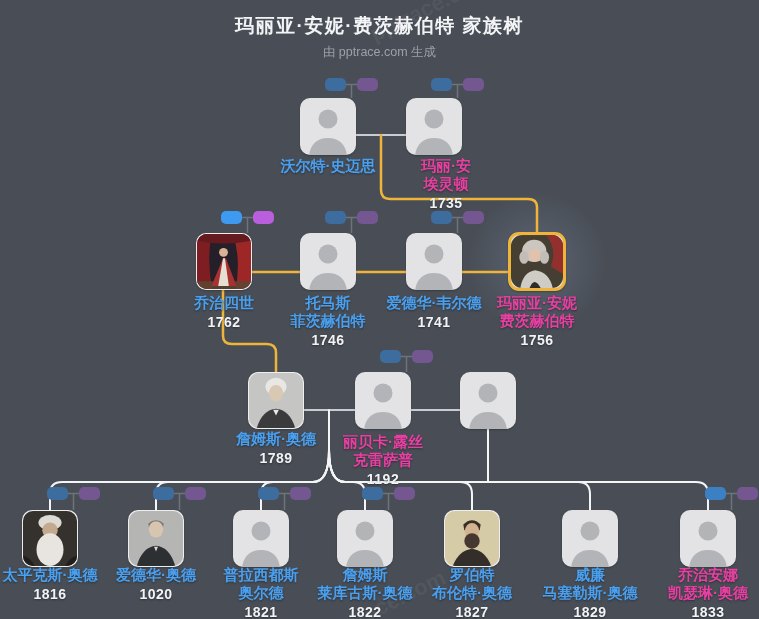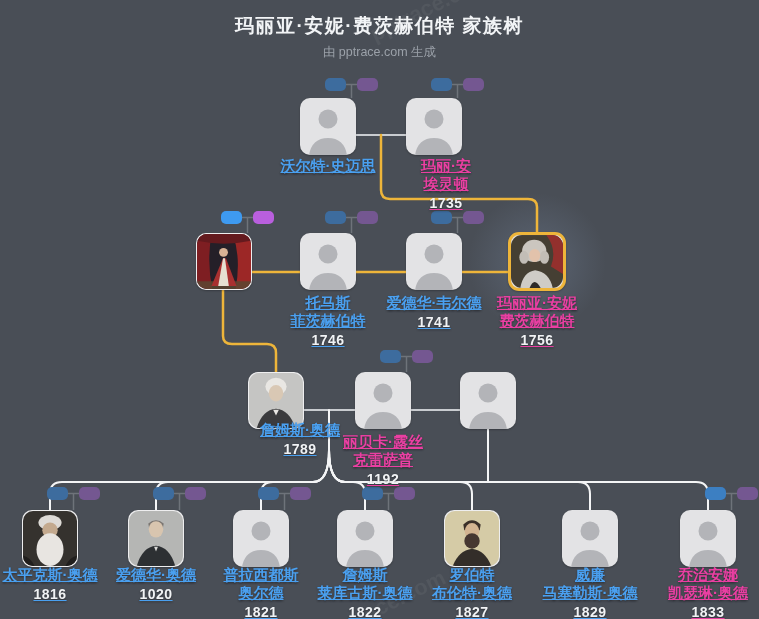--- a/index.html
+++ b/index.html
@@ -25,21 +25,21 @@
   .card.highlight{width:58px;height:59px;border:3px solid var(--accent-yellow,#EEB53A);
                   box-sizing:border-box;border-radius:11px;}
   .chip{position:absolute;width:21px;height:13px;border-radius:5px;z-index:3;cursor:pointer;}
   .chip.b-bright{background:var(--chip-blue-bright,#3E9AF0);}
   .chip.p-bright{background:var(--chip-purple-bright,#B95FDE);}
   .chip.b-muted{background:var(--chip-blue-muted,#3D6C9E);}
   .chip.p-muted{background:var(--chip-purple-muted,#745791);}
   .chip.b-medium{background:var(--chip-blue-medium,#3C7FC2);}
   .label{position:absolute;transform:translateX(-50%);text-align:center;font-weight:bold;
          font-size:15px;line-height:18px;white-space:nowrap;z-index:4;
-         text-shadow:0 1px 2px rgba(10,12,16,.45);text-decoration:underline;}
+         text-shadow:0 1px 2px rgba(10,12,16,.45);}
   .label.blue{color:var(--name-blue,#4AA0F0);}
   .label.magenta{color:var(--name-magenta,#EA3FA2);}
   .label .year{display:block;color:var(--year-white,#F1F3F5);font-size:14px;font-weight:600;
                margin-top:1px;letter-spacing:.5px;}
 </style>
 </head>
 <body>
 
 <div id="canvas">
 
@@ -153,20 +153,24 @@
       <path d="M10 57 Q13 40 26 38 Q41 40 45 57 Z" fill="#cfccc6"></path>
       <path d="M20 57 Q25 44 32 57 Z" fill="#2e2b28"></path>
     </svg>
   </div>
   <div class="chip b-bright" style="left:221px;top:211px;"></div>
   <div class="chip p-bright" style="left:253px;top:211px;"></div>
   <div class="chip b-muted" style="left:325px;top:211px;"></div>
   <div class="chip p-muted" style="left:357px;top:211px;"></div>
   <div class="chip b-muted" style="left:431px;top:211px;"></div>
   <div class="chip p-muted" style="left:463px;top:211px;"></div>
+  <div class="label blue" style="left:224px;top:294px;">
+    <span>乔治四世</span>
+    <span class="year">1762</span>
+  </div>
   <div class="label blue" style="left:328px;top:294px;">
     <span style="display:block">托马斯</span>
     <span style="display:block">菲茨赫伯特</span>
     <span class="year">1746</span>
   </div>
   <div class="label blue" style="left:434px;top:294px;">
     <span>爱德华·韦尔德</span>
     <span class="year">1741</span>
   </div>
   <div class="label magenta" style="left:537px;top:294px;">
@@ -192,21 +196,21 @@
     </svg>
   </div>
   <div class="card" style="left:460px;top:372px;">
     <svg viewBox="0 0 56 57">
       <circle cx="28" cy="21" r="9.5" fill="#b3b4b8"></circle>
         <path d="M9 57 Q12 40 28 40 Q44 40 47 57 Z" fill="#b3b4b8"></path>
     </svg>
   </div>
   <div class="chip b-muted" style="left:380px;top:350px;"></div>
   <div class="chip p-muted" style="left:412px;top:350px;"></div>
-  <div class="label blue" style="left:276px;top:421px;margin-left:24px;">
+  <div class="label blue" style="left:276px;top:430px;">
     <span>詹姆斯·奥德</span>
     <span class="year">1789</span>
   </div>
   <div class="label magenta" style="left:383px;top:433px;">
     <span style="display:block">丽贝卡·露丝</span>
     <span style="display:block">克雷萨普</span>
     <span class="year">1192</span>
   </div>
 
   <div class="card photo" style="left:22px;top:510px;">

